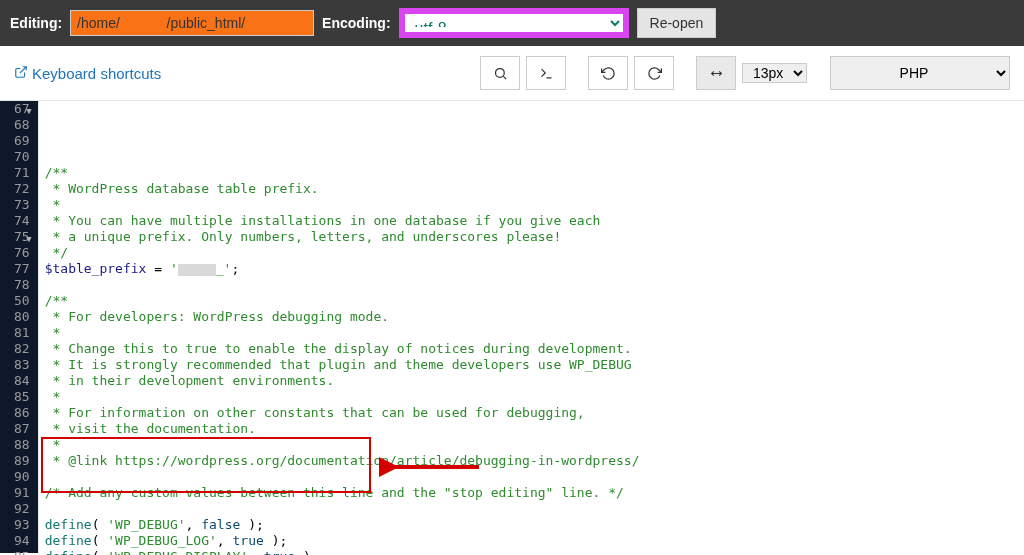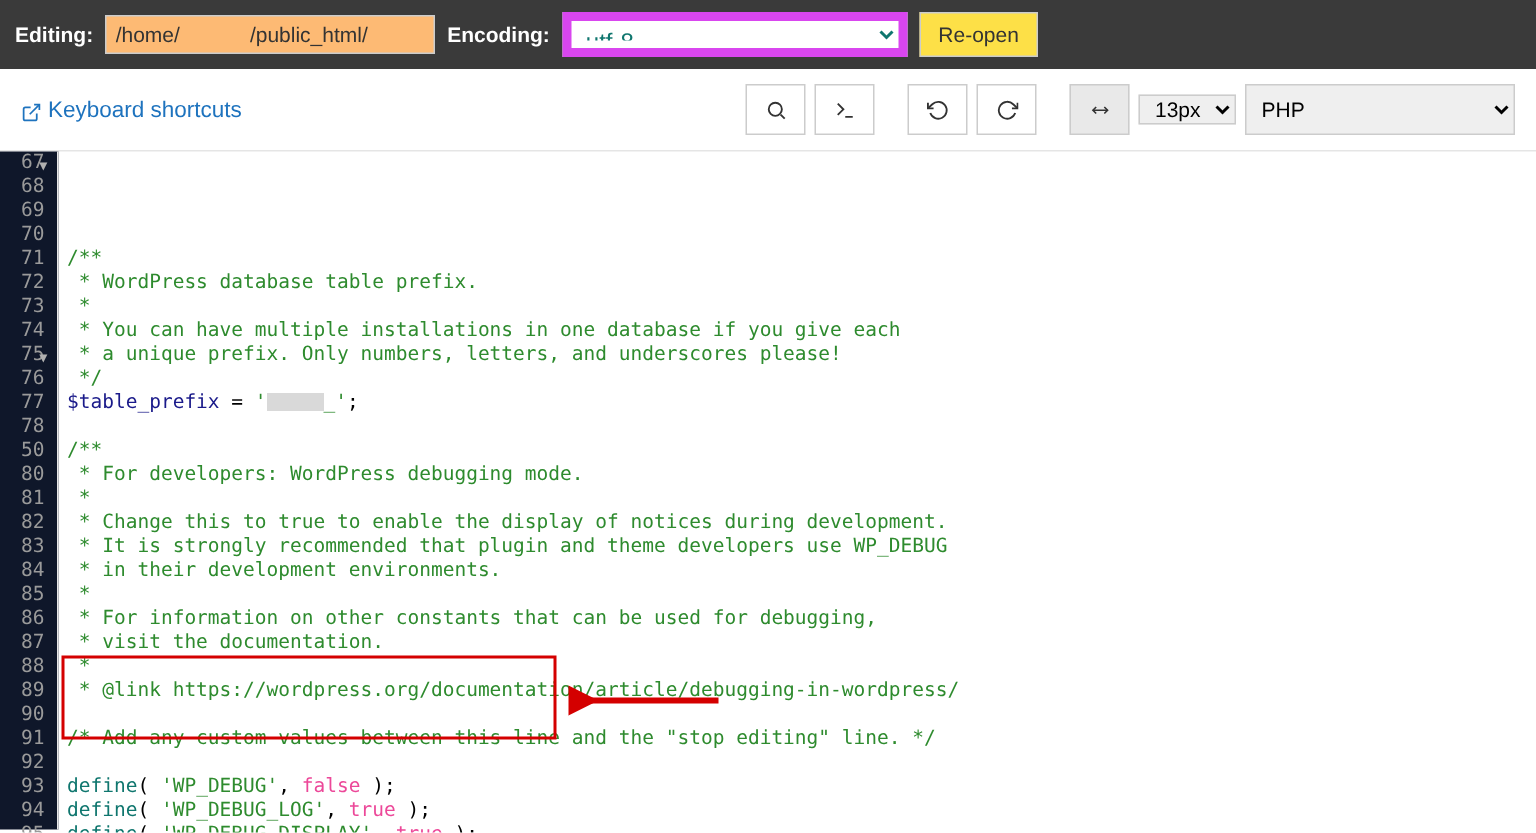--- a/index.html
+++ b/index.html
@@ -1,40 +1,40 @@
 <!DOCTYPE html>
 <html><head>
   <meta charset="utf-8">
   <style>
     * { box-sizing: border-box; margin: 0; padding: 0; }
     body { font-family: -apple-system, BlinkMacSystemFont, "Segoe UI", Arial, sans-serif; background: #fff; width: 1024px; height: 555px; overflow: hidden; }
     .topbar { background: #3a3a3a; color: #fff; display: flex; align-items: center; padding: 8px 10px; gap: 8px; font-size: 14px; }
     .topbar label { font-weight: bold; }
-    .topbar input.path { background: #fdba74; border: 1px solid #ccc; padding: 4px 6px; font-size: 14px; width: 220px; color: #333; }
+    .topbar input.path { background: #f97316; border: 1px solid #ccc; padding: 4px 6px; font-size: 14px; width: 244px; color: #333; }
     .topbar select { background: #fff; border: 6px solid #d946ef; padding: 5px 6px; font-size: 16px; width: 230px; color: #0f766e; height: 30px; }
-    .topbar button { background: #fde047; border: 1px solid #ccc; padding: 5px 12px; font-size: 14px; color: #333; cursor: pointer; height: 30px; }
+    .topbar button { background: #e5e5e5; border: 1px solid #ccc; padding: 5px 12px; font-size: 14px; color: #333; cursor: pointer; height: 30px; }
     .toolbar { display: flex; align-items: center; padding: 10px 14px; gap: 6px; border-bottom: 1px solid #e5e5e5; }
-    .kb-link { color: #1e73be; text-decoration: none; display: flex; align-items: flex-end; gap: 4px; font-size: 15px; }
+    .kb-link { color: #1e73be; text-decoration: none; display: flex; align-items: flex-start; gap: 4px; font-size: 15px; }
     .kb-link svg { stroke: #1e73be; }
     .spacer { flex: 1; }
     .btn { background: #fff; border: 1px solid #ccc; padding: 6px 10px; font-size: 14px; color: #333; cursor: pointer; height: 34px; display: flex; align-items: center; justify-content: center; min-width: 40px; }
     .btn.active { background: #e9e9e9; }
     .fontsize-sel { border:1px solid #ccc; height:20px; padding:0 6px; font-size:14px; }
-    .lang-sel { border:1px solid #ccc; height:34px; padding:0 6px; font-size:14px; width: 180px; text-align: left; }
+    .lang-sel { border:1px solid #ccc; height:34px; padding:0 6px; font-size:14px; width: 180px; text-align: center; margin-left: 17px; }
     .editor { display: flex; height: calc(555px - 48px - 55px); font-family: "Menlo","Consolas","DejaVu Sans Mono",monospace; font-size: 13px; line-height: 16px; position: relative; }
     .gutter { background: #0f172a; color: #9a9a9a; text-align: right; padding: 0 8px 0 14px; user-select: none; border-right: 1px solid #e8e8e8; }
     .gutter .ln { height: 16px; position: relative; }
     .fold { position: absolute; right: -2px; top: 2px; color: #b0b0b0; font-size: 9px; }
     .code { padding-left: 6px; white-space: pre; position: relative; flex: 1; }
     .code .cl { height: 16px; }
     .c-comment { color: #2e8b2e; }
     .c-var { color: #1a1a8a; }
     .c-str { color: #2e8b2e; }
     .c-func { color: #0f766e; }
-    .c-kw { color: #ec4899; }
+    .c-kw { color: #0c4a6e; }
     .redact { background: #d9d9d9; display: inline-block; width: 38px; height: 12px; vertical-align: middle; }
     .red-box { position: absolute; border: 2px solid #d40000; left: 2px; top: 336px; width: 330px; height: 56px; pointer-events: none; }
     .arrow { position: absolute; left: 340px; top: 352px; pointer-events: none; }
   </style>
 </head>
 <body>
 
 <div class="topbar">
   <label>Editing:</label>
   <input class="path" type="text" value="/home/            /public_html/" style="">

